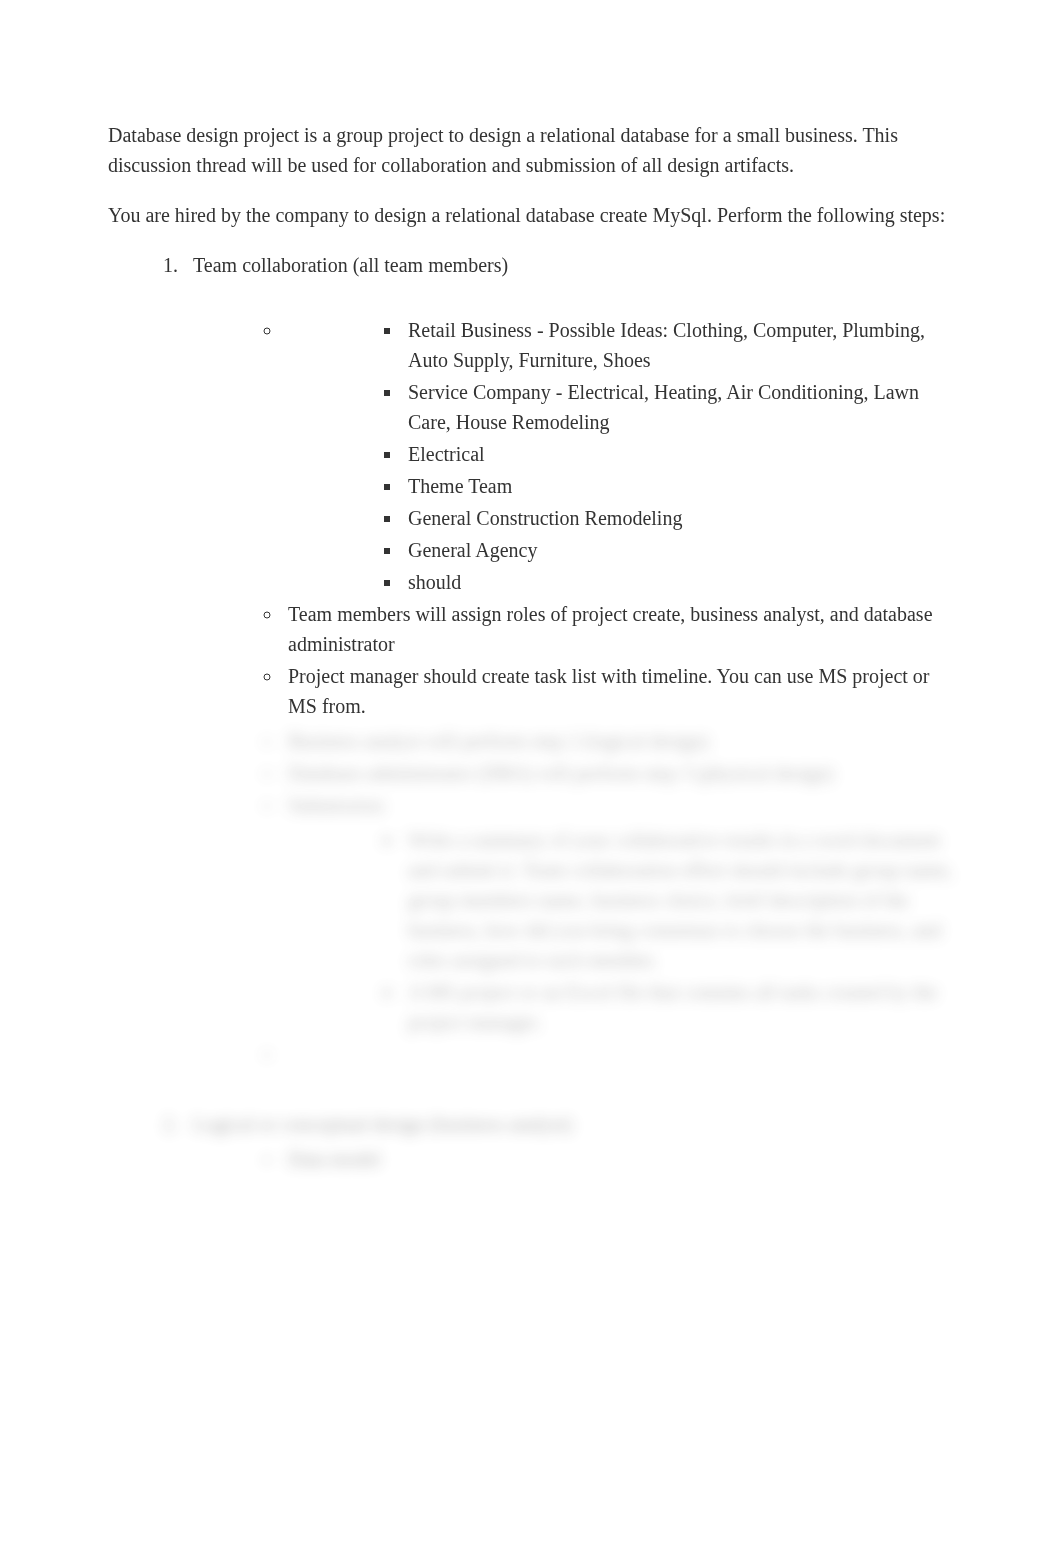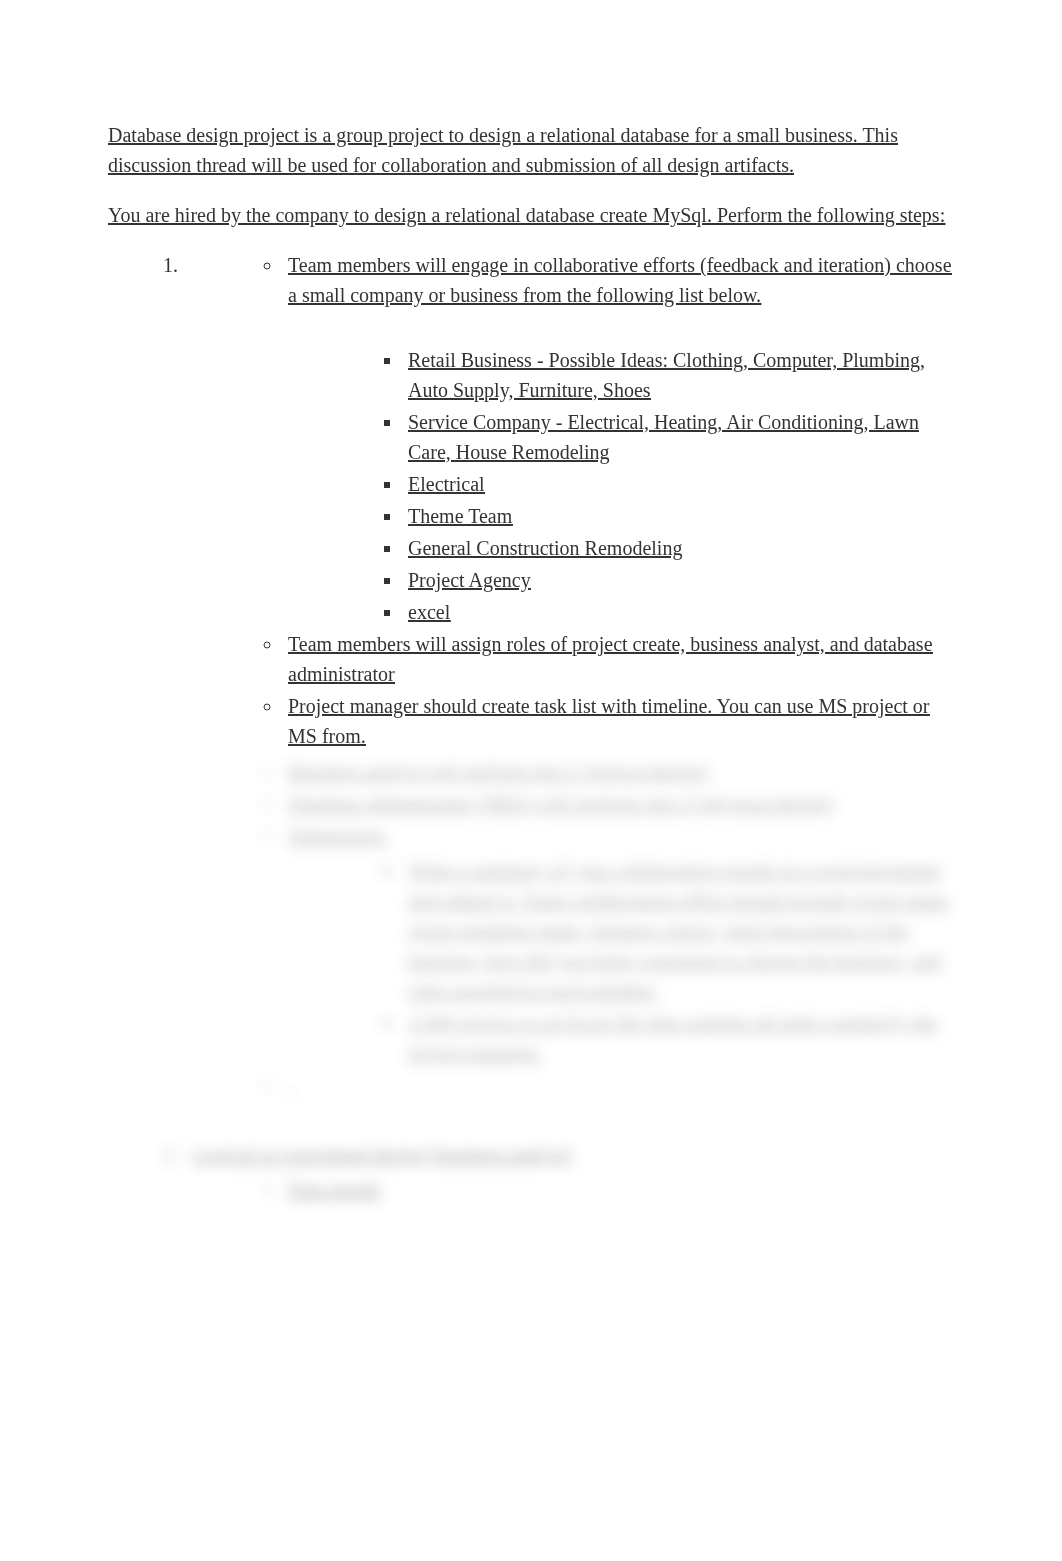--- a/index.html
+++ b/index.html
@@ -1,19 +1,18 @@
 <!DOCTYPE html>
 <html><head>
   <meta charset="utf-8">
   <style>
     * {
       margin: 0;
       padding: 0;
       box-sizing: border-box;
-      text-decoration: underline;
     }
     body {
       font-family: Georgia, 'Times New Roman', serif;
       font-size: 20px;
       line-height: 1.5;
       color: #333;
       background: #fff;
       width: 1062px;
       min-height: 1561px;
       padding: 120px 108px 0 108px;
@@ -68,31 +67,31 @@
   </style>
 </head>
 <body>
 
 <div class="paragraph">Database design project is a group project to design a relational database for a small business. This discussion thread will be used for collaboration and submission of all design artifacts.</div>
 
 <div class="paragraph">You are hired by the company to design a relational database create MySql. Perform the following steps:</div>
 
 <ol class="numbered">
   <li>
+    <span>Team collaboration       (all team members)</span>
     <ul class="circle-list">
       <li>
-        <span>Team members will engage in collaborative efforts (feedback and iteration) choose     a small company or business from the following list below.</span>
         <ul class="square-list spaced-above">
           <li>Retail Business - Possible Ideas: Clothing, Computer, Plumbing, Auto Supply, Furniture, Shoes</li>
           <li>Service Company - Electrical, Heating, Air Conditioning, Lawn Care, House Remodeling</li>
           <li>Electrical</li>
           <li>Theme Team</li>
           <li>General Construction Remodeling</li>
-          <li>Project Agency</li>
-          <li>excel</li>
+          <li>General Agency</li>
+          <li>should</li>
         </ul>
       </li>
       <li>Team members will assign roles of       project create, business analyst, and database administrator</li>
       <li>Project manager should create task list with timeline. You can use MS project or MS from.</li>
     </ul>
     <div class="blurred-section">
       <ul class="circle-list inner-blurred">
         <li>Business analyst will perform step 2 (logical design)</li>
         <li>Database administrator (DBA) will perform step 3 (physical design)</li>
         <li>

